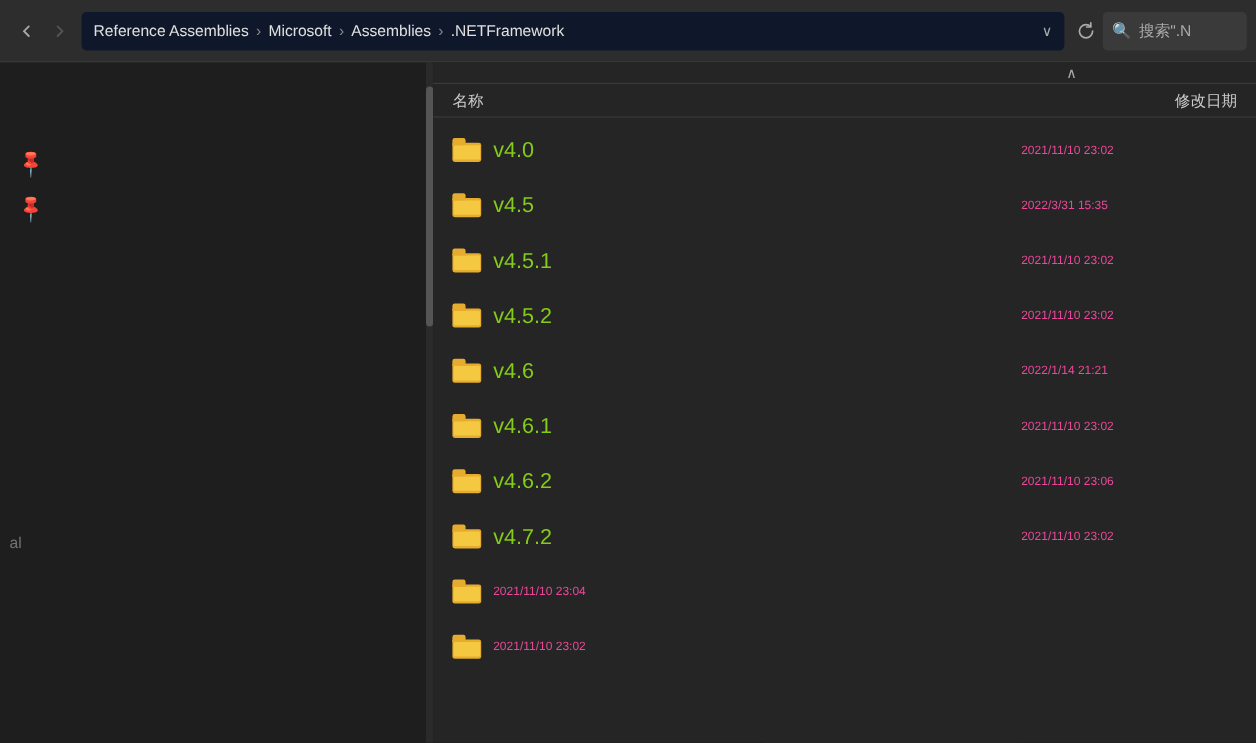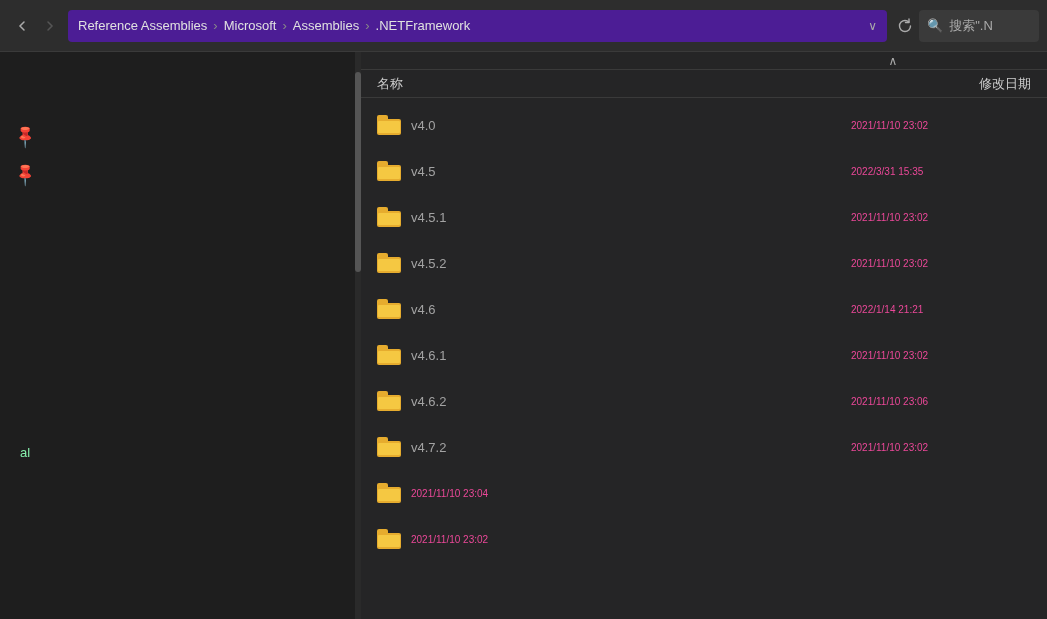--- a/index.html
+++ b/index.html
@@ -39,21 +39,21 @@
       justify-content: center;
       color: #aaa;
       cursor: pointer;
       border-radius: 3px;
       flex-shrink: 0;
     }
 
     .address-bar {
       display: flex;
       align-items: center;
-      background-color: #4c1d95;
+      background-color: #0f172a;
       border-radius: 4px;
       height: 32px;
       padding: 0 10px;
       flex: 1;
       margin: 0 4px;
       gap: 6px;
       overflow: hidden;
     }
 
     .address-segment {
@@ -140,23 +140,23 @@
       display: flex;
       flex-direction: column;
       padding-top: 70px;
       padding-left: 16px;
       gap: 10px;
       position: relative;
     }
 
     .sidebar-label {
       position: absolute;
-      left: 12px;
+      left: 0;
       top: 393px;
-      color: #86efac;
+      color: #737373;
       font-size: 13px;
       padding-left: 8px;
     }
 
     .pin-icon {
       color: #aaa;
       font-size: 16px;
       cursor: pointer;
       transform: rotate(-45deg);
       display: inline-block;
@@ -264,22 +264,22 @@
       bottom: 2px;
       left: 1px;
       width: 22px;
       height: 12px;
       background-color: #f5c842;
       border-radius: 1px;
     }
 
     .file-name {
       flex: 1;
-      color: #a3a3a3;
-      font-size: 13px;
+      color: #84cc16;
+      font-size: 18px;
     }
 
     .file-date {
       width: 180px;
       color: #ec4899;
       font-size: 10px;
     }
   </style>
 </head>
 <body>

